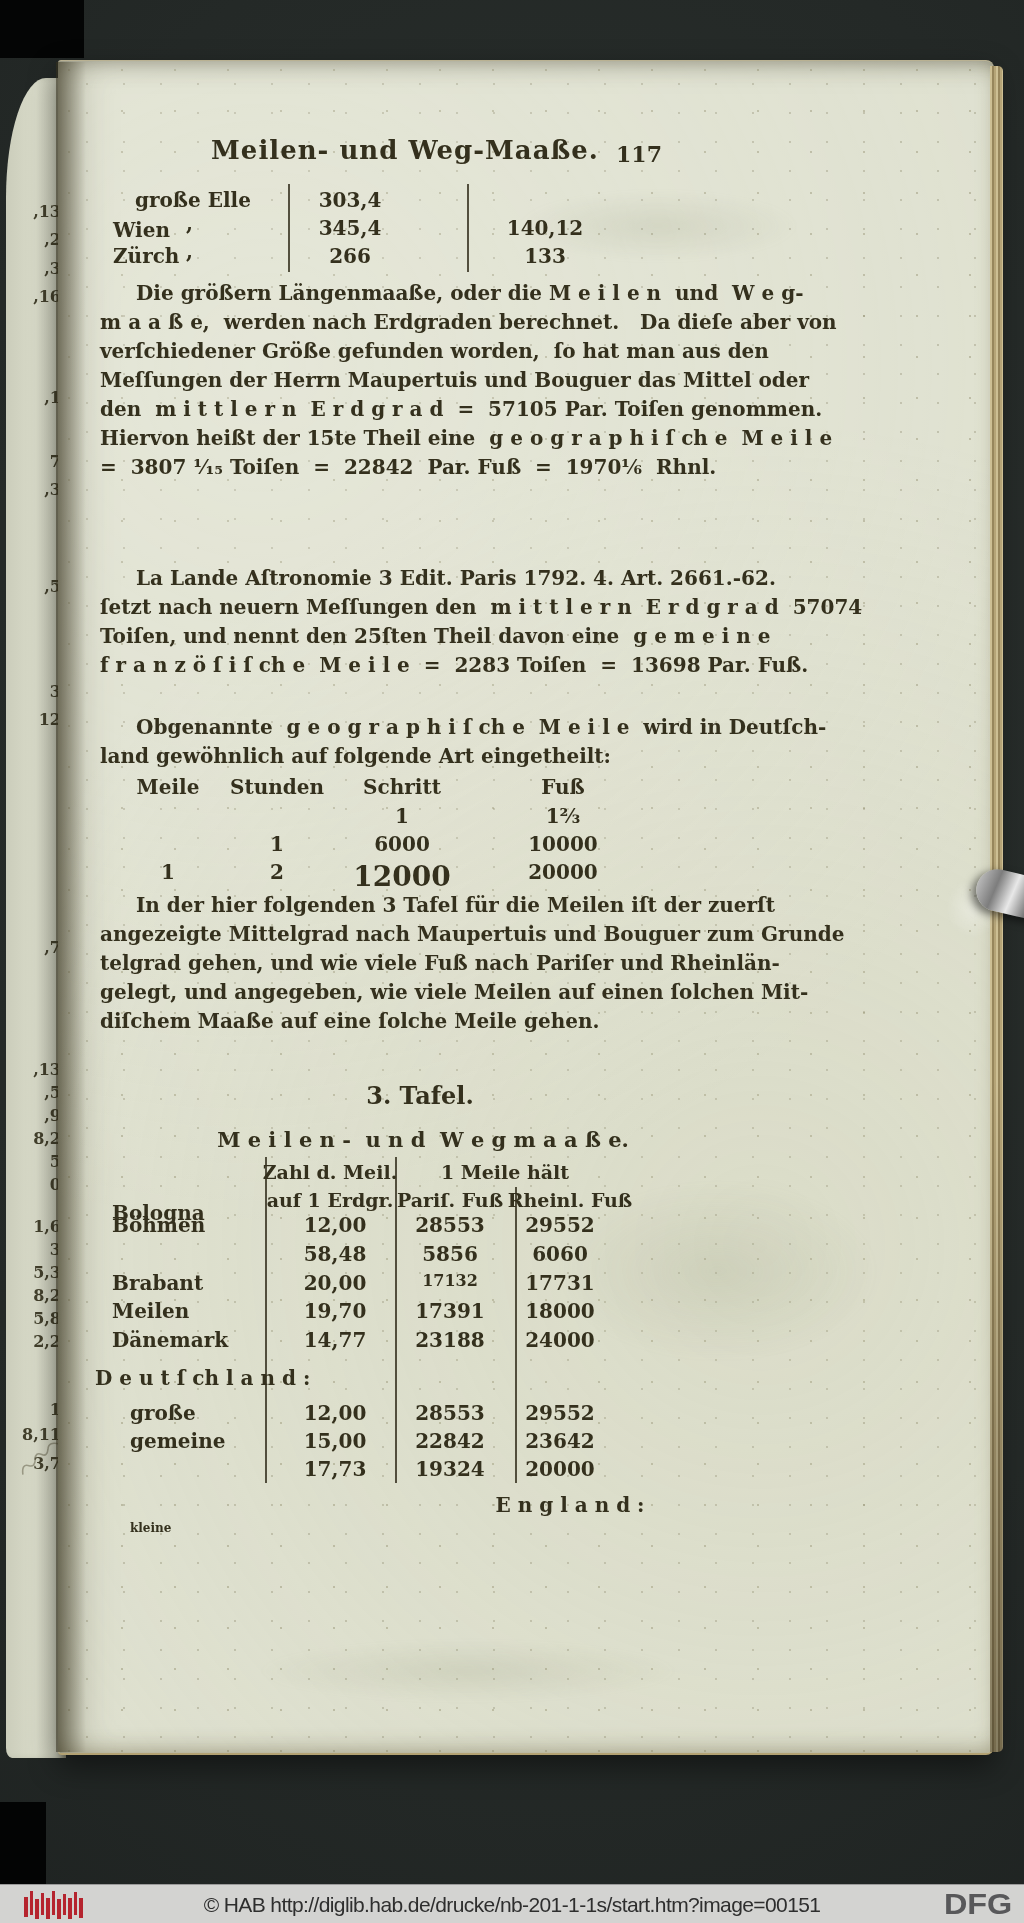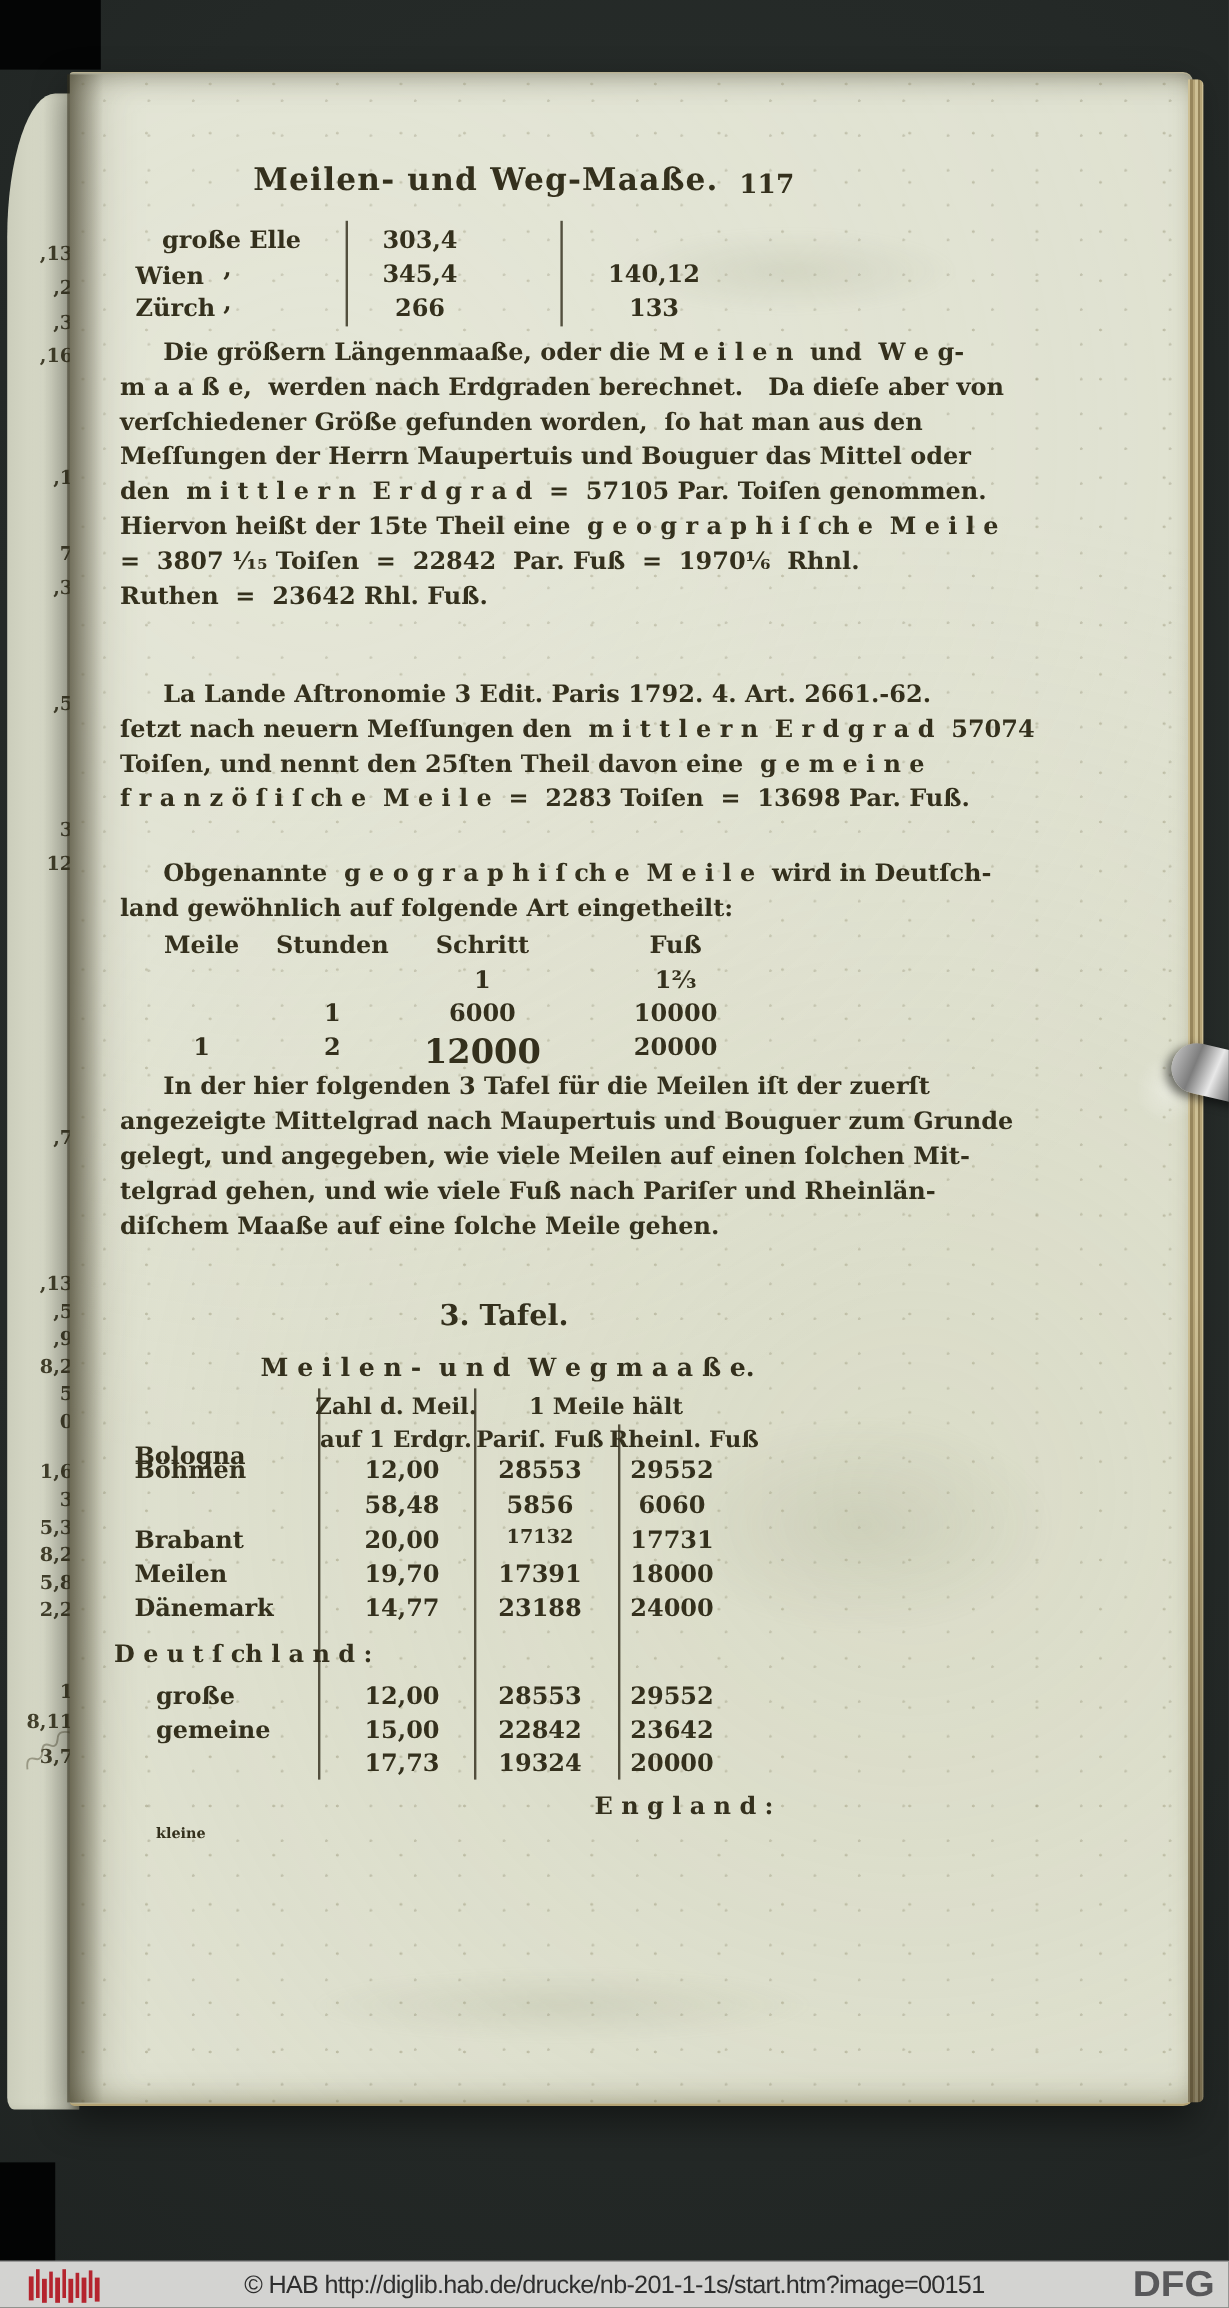--- a/index.html
+++ b/index.html
@@ -137,21 +137,20 @@
     </div>
 
     <div class="lines" style="left:42px;top:218px">
         <div>Die größern Längenmaaße, oder die M e i l e n  und  W e g-</div>
         <div>m a a ß e,  werden nach Erdgraden berechnet.   Da dieſe aber von</div>
         <div>verſchiedener Größe gefunden worden,  ſo hat man aus den</div>
         <div>Meſſungen der Herrn Maupertuis und Bouguer das Mittel oder</div>
         <div>den  m i t t l e r n  E r d g r a d  =  57105 Par. Toiſen genommen.</div>
         <div>Hiervon heißt der 15te Theil eine  g e o g r a p h i ſ ch e  M e i l e</div>
         <div>=  3807 ¹⁄₁₅ Toiſen  =  22842  Par. Fuß  =  1970⅙  Rhnl.</div>
-        <div>Ruthen  =  23642 Rhl. Fuß.</div>
       </div>
     <div class="lines" style="left:42px;top:503px">
         <div>La Lande Aſtronomie 3 Edit. Paris 1792. 4. Art. 2661.-62.</div>
         <div>ſetzt nach neuern Meſſungen den  m i t t l e r n  E r d g r a d  57074</div>
         <div>Toiſen, und nennt den 25ſten Theil davon eine  g e m e i n e</div>
         <div>f r a n z ö ſ i ſ ch e  M e i l e  =  2283 Toiſen  =  13698 Par. Fuß.</div>
       </div>
     <div class="lines" style="left:42px;top:652px">
         <div>Obgenannte  g e o g r a p h i ſ ch e  M e i l e  wird in Deutſch-</div>
         <div>land gewöhnlich auf folgende Art eingetheilt:</div>
@@ -172,22 +171,22 @@
 
       <div class="ink ctr" style="left:110px;top:799px;font-size:20px">1</div>
       <div class="ink ctr" style="left:219px;top:799px;font-size:20px">2</div>
       <div class="ink ctr" style="left:344px;top:799px;font-size:28px">12000</div>
       <div class="ink ctr" style="left:505px;top:799px;font-size:20px">20000</div>
     </div>
 
     <div class="lines" style="left:42px;top:830px">
         <div>In der hier folgenden 3 Tafel für die Meilen iſt der zuerſt</div>
         <div>angezeigte Mittelgrad nach Maupertuis und Bouguer zum Grunde</div>
+        <div>telgrad gehen, und wie viele Fuß nach Pariſer und Rheinlän-</div>
         <div>gelegt, und angegeben, wie viele Meilen auf einen ſolchen Mit-</div>
-        <div>telgrad gehen, und wie viele Fuß nach Pariſer und Rheinlän-</div>
         <div>diſchem Maaße auf eine ſolche Meile gehen.</div>
       </div>
 
     <div class="ink ctr" style="left:362px;top:1020px;font-size:24px">3. Tafel.</div>
     <div class="ink ctr" style="left:365px;top:1066px;font-size:21px">M e i l e n -  u n d  W e g m a a ß e.</div>
 
     <div>
       <div class="vrule" style="left:207px;top:1096px;height:326px"></div>
       <div class="vrule" style="left:337px;top:1096px;height:326px"></div>
       <div class="vrule" style="left:457px;top:1126px;height:296px"></div>

